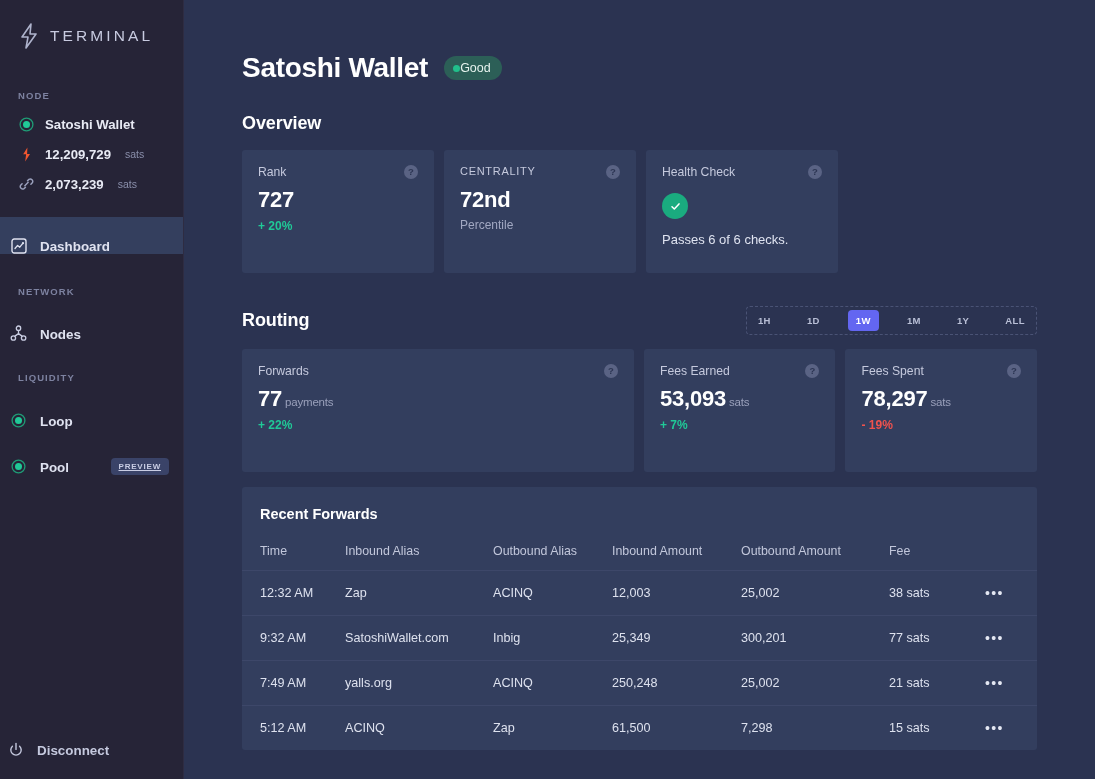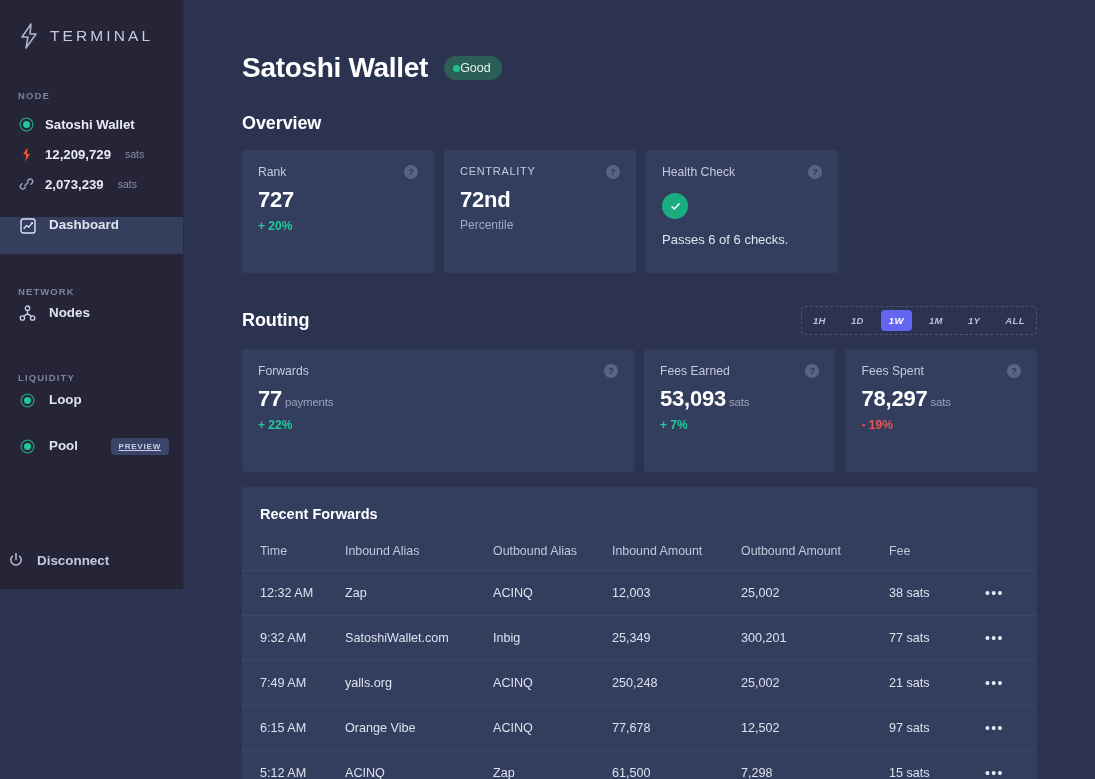--- a/index.html
+++ b/index.html
@@ -6,21 +6,21 @@
   html, body {
     width: 1095px; height: 779px;
     background: #2b3351;
     font-family: "Liberation Sans", sans-serif;
     overflow: hidden;
   }
   .app { display: flex; width: 1095px; height: 779px; }
 
   
   .sidebar {
-    width: 184px; height: 589px;
+    width: 184px; height: 779px;
     background: #262437;
     position: relative;
     flex: 0 0 184px;
     border-right: 1px solid #2e2c42;
   }
   .brand {
     display: flex; align-items: center; gap: 10px;
     padding: 17px 0 0 18px; height: 54px;
   }
   .brand-mark { width: 22px; height: 26px; display:block; }
@@ -35,22 +35,22 @@
   .sb-stat-list { margin-top: 8px; }
   .sb-stat {
     display: flex; align-items: center; gap: 11px;
     padding: 0 0 0 19px; height: 30px;
   }
   .sb-stat-ico { width: 15px; display:flex; align-items:center; justify-content:center; flex:0 0 15px; }
   .sb-stat-text { color: #e8eaf4; font-size: 13.2px; font-weight: 700; }
   .sb-stat-unit { color: #8a8fab; font-size: 10.5px; font-weight: 400; margin-left: 3px; }
 
   .nav-item {
-    display: flex; align-items: flex-start; gap: 13px;
-    height: 37px; padding-left: 19px; cursor: pointer;
+    display: flex; align-items: flex-end; gap: 13px;
+    height: 37px; padding-left: 10px; cursor: pointer;
     color: #dfe2f0; font-size: 13.4px; font-weight: 600;
   }
   .nav-item.active { background: #343f5e; }
   .nav-ico { width: 17px; height:17px; flex:0 0 17px; display:flex; align-items:center; justify-content:center; }
   .badge-preview {
     margin-left: auto; margin-right: 14px;
     background: #3a4368; color: #c9cde4;
     font-size: 8px; font-weight: 700; letter-spacing: .8px;
     padding: 4px 8px; border-radius: 4px; text-decoration: underline;
   }
@@ -108,22 +108,22 @@
   .delta.down { color: #f0524d; }
   .check-circle {
     width: 26px; height: 26px; border-radius: 50%;
     background: #1aab7f; display: flex; align-items: center; justify-content: center;
     margin-top: 14px;
   }
   .check-text { color: #dfe3f0; font-size: 13px; margin-top: 13px; }
 
   
   .range-toggle {
-    display: flex; align-items: center; gap: 9px;
-    border: 1px dashed #4a5375; border-radius: 4px; padding: 3px; font-style: italic;
+    display: flex; align-items: center; gap: 20px;
+    border: 1px dashed #4a5375; border-radius: 4px; padding: 3px;
   }
   .range-opt {
     color: #b9bfd6; font-size: 9.5px; font-weight: 700; letter-spacing: .4px;
     padding: 5px 8px; border-radius: 4px; cursor: pointer;
   }
   .range-opt.sel { background: #6366f1; color: #ffffff; }
 
   
   .panel { background: #333e5e; border-radius: 3px; margin-top: 15px; }
   .panel-title { color: #ffffff; font-size: 14.5px; font-weight: 600; padding: 19px 18px 0 18px; }
@@ -393,29 +393,20 @@
           <tr>
             <td>7:49 AM</td>
             <td>yalls.org</td>
             <td>ACINQ</td>
             <td>250,248</td>
             <td>25,002</td>
             <td>21 sats</td>
             <td class="dots-cell"><span class="dots">•••</span></td>
           </tr>
           <tr>
-            <td>6:15 AM</td>
-            <td>Orange Vibe</td>
-            <td>ACINQ</td>
-            <td>77,678</td>
-            <td>12,502</td>
-            <td>97 sats</td>
-            <td class="dots-cell"><span class="dots">•••</span></td>
-          </tr>
-          <tr>
             <td>5:12 AM</td>
             <td>ACINQ</td>
             <td>Zap</td>
             <td>61,500</td>
             <td>7,298</td>
             <td>15 sats</td>
             <td class="dots-cell"><span class="dots">•••</span></td>
           </tr>
         </tbody>
       </table>

